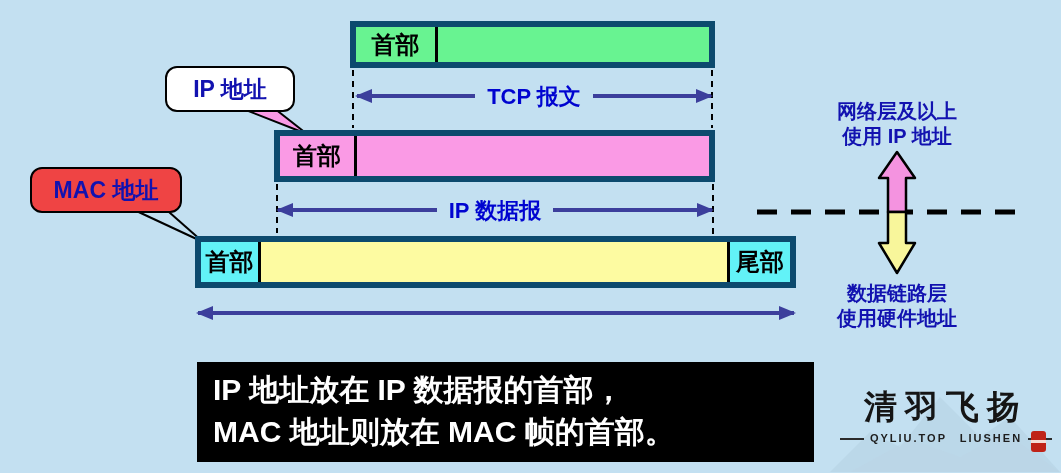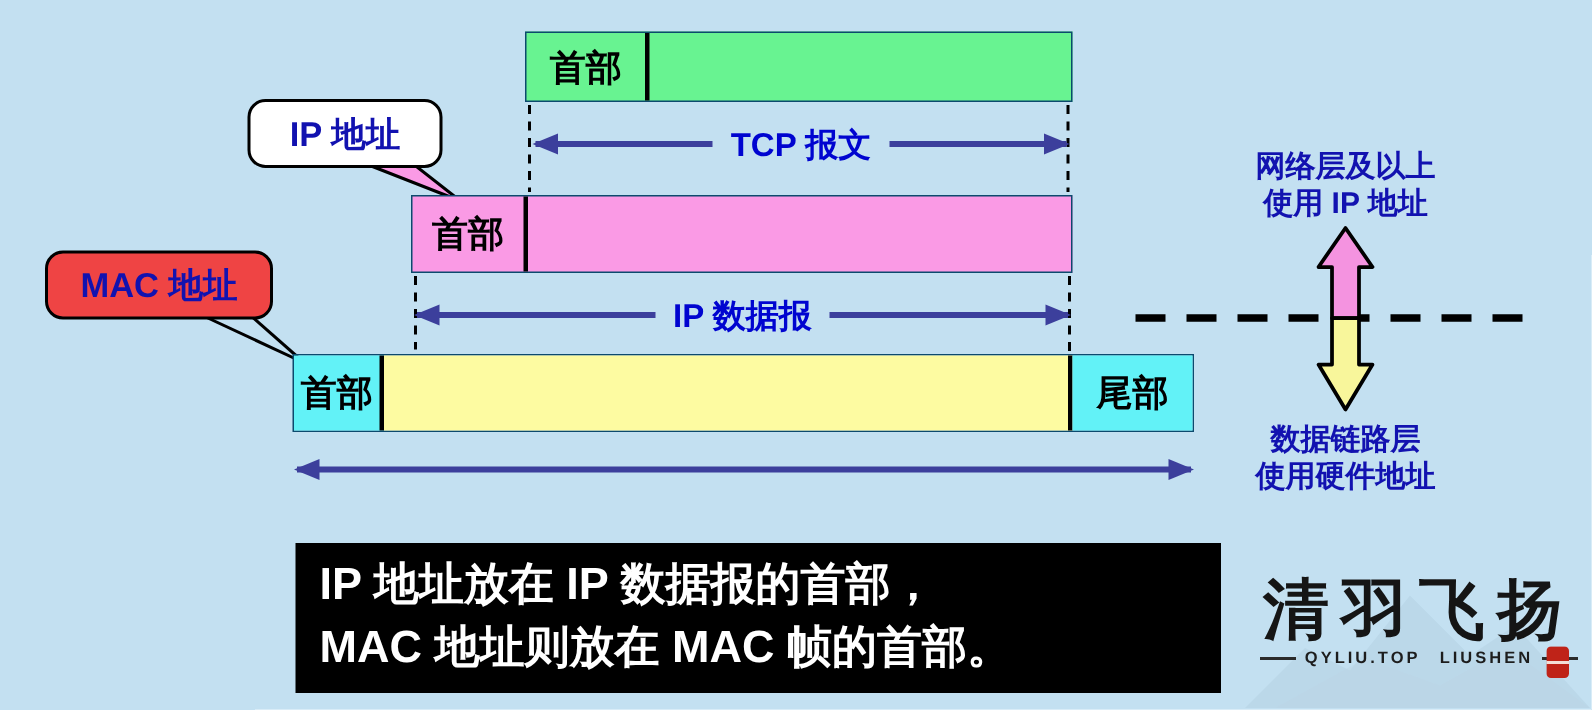--- a/index.html
+++ b/index.html
@@ -4,33 +4,33 @@
 <style>
   html,body { margin:0; padding:0; }
   body { font-family:"Liberation Sans","DejaVu Sans",sans-serif; }
   .canvas {
     position:relative; width:1061px; height:473px;
     background:#c3e0f1; overflow:hidden;
   }
   svg.lineart { position:absolute; left:0; top:0; width:1061px; height:473px; pointer-events:none; }
 
   
-  .box { position:absolute; display:flex; border:1px solid #0c4a6e; box-sizing:border-box; }
+  .box { position:absolute; display:flex; border:6px solid #0c4a6e; box-sizing:border-box; }
   .cell { display:flex; align-items:center; justify-content:center;
           font-weight:bold; font-size:24px; color:#000; box-sizing:border-box; }
   .green-box { left:350px; top:21px; width:365px; height:47px; background:#68f391; }
   .green-box .hdr { width:82px; border-right:3px solid #000; }
   .green-box .payload { flex:1; }
   .pink-box { left:274px; top:130px; width:441px; height:52px; background:#fa9ae5; }
   .pink-box .hdr { width:77px; border-right:3px solid #000; }
   .pink-box .rest { flex:1; }
   .mac-box { left:195px; top:236px; width:601px; height:52px; }
   .mac-box .hdr { width:60px; background:#62f2f7; border-right:3px solid #000; }
   .mac-box .payload { flex:1; background:#fdfba1; border-right:3px solid #000; }
-  .mac-box .trailer { width:80px; background:#62f2f7; }
+  .mac-box .trailer { width:60px; background:#62f2f7; }
 
   
   .measure { position:absolute; height:28px; display:flex; justify-content:center; }
   .m-line { position:absolute; left:2px; right:2px; top:12px; height:4px; background:#3c3f9c; }
   .ah { position:absolute; width:0; height:0; top:7px;
         border-top:7px solid transparent; border-bottom:7px solid transparent; }
   .ah.l { left:0; border-right:17px solid #3c3f9c; }
   .ah.r { right:0; border-left:17px solid #3c3f9c; }
   .m-label { position:relative; background:#c3e0f1; padding:0 12px;
              font-weight:bold; font-size:22px; color:#0004d0; white-space:nowrap; }
@@ -53,21 +53,21 @@
 
   
   .caption-box { position:absolute; left:197px; top:362px; width:617px; height:100px;
                  background:#000000; color:#ffffff; font-weight:bold; font-size:30px;
                  line-height:42px; padding:7px 0 0 16px; box-sizing:border-box; white-space:nowrap; }
 
   
   .watermark { position:absolute; left:840px; top:385px; width:212px; }
   .wm-mountain { position:absolute; left:-10px; top:-8px; width:230px; height:95px; opacity:0.35; }
   .wm-title { position:relative; text-align:center; font-family:"DejaVu Serif","Liberation Serif",serif;
-              font-size:44px; font-weight:bold; color:#151515; letter-spacing:8px; line-height:44px; }
+              font-size:33px; font-weight:bold; color:#151515; letter-spacing:8px; line-height:44px; }
   .wm-subrow { position:relative; display:flex; align-items:center; justify-content:center; gap:6px; margin-top:2px; }
   .wm-dash { width:24px; border-top:2px solid #2b2b2b; }
   .wm-sub { font-size:11px; font-weight:bold; letter-spacing:2px; color:#1d1d1d; white-space:nowrap; }
   .wm-seal { position:absolute; right:6px; top:46px; width:15px; height:21px;
              background:#bf2318; border-radius:3px;
              background-image:linear-gradient(#bf2318 45%, #f4ddd6 45%, #f4ddd6 55%, #bf2318 55%); }
 </style>
 </head>
 <body>
 

